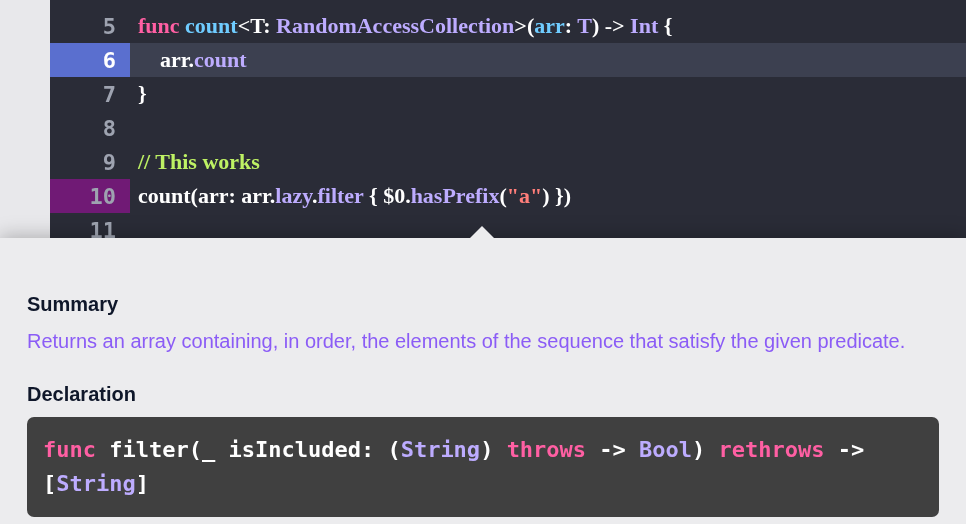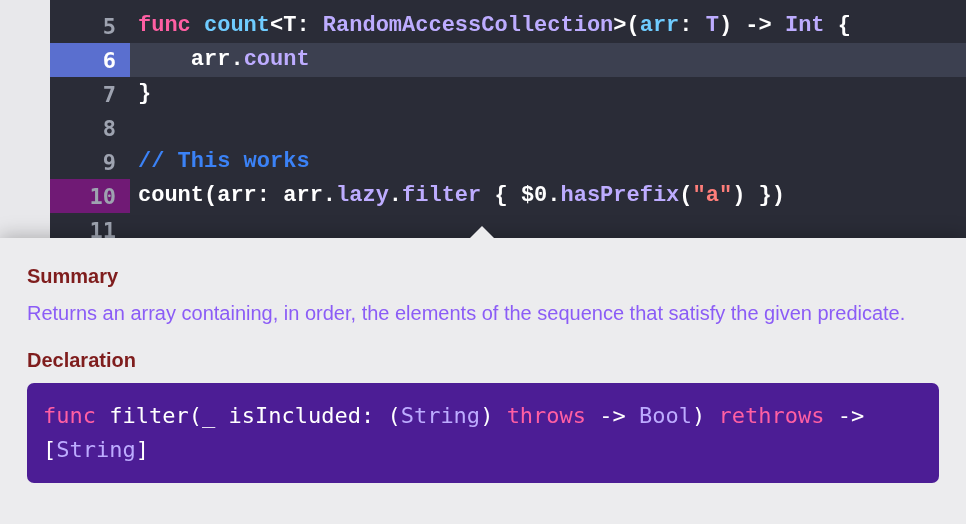--- a/index.html
+++ b/index.html
@@ -40,40 +40,40 @@
     .line-number.active {
       background: #5a6fcf;
       color: #fff;
     }
     .line-number.highlighted {
       background: #701a75;
     }
     .code-area {
       flex: 1;
       padding-top: 9px;
-      font-family: Liberation Mono, monospace;
+      font-family: Liberation Serif, serif;
       font-size: 22px;
       line-height: 34px;
       white-space: pre;
       font-weight: 600;
     }
     .code-line {
       height: 34px;
       padding-left: 8px;
       color: #ffffff;
     }
     .code-line.active {
       background: #3c4050;
     }
     .tok-keyword { color: #ff5fa3; }
     .tok-func-name { color: #6fccff; }
     .tok-type { color: #bdacff; }
     .tok-param { color: #6fccff; }
     .tok-white { color: #ffffff; }
-    .tok-comment { color: #3b82f6; }
+    .tok-comment { color: #bef264; }
     .tok-method { color: #bdacff; }
     .tok-string { color: #ff7e7a; }
 
     .popover {
       position: absolute;
       left: 0;
       right: 0;
       top: 238px;
       bottom: 0;
       background: #ececee;
@@ -87,39 +87,40 @@
       left: 468px;
       width: 0;
       height: 0;
       border-left: 14px solid transparent;
       border-right: 14px solid transparent;
       border-bottom: 14px solid #ececee;
     }
     .popover h3 {
       font-size: 20px;
       font-weight: 700;
-      color: #7f1d1d;
+      color: #0f172a;
       margin-bottom: 11px;
+      margin-top: 28px;
     }
     .popover p {
       font-size: 20px;
       color: #8b5cf6;
       line-height: 1.4;
       margin-bottom: 22px;
     }
     .decl-box {
-      background: #4c1d95;
+      background: #404040;
       border-radius: 7px;
       padding: 16px 16px;
       font-family: "SF Mono", Menlo, Monaco, monospace;
       font-size: 22px;
       line-height: 1.55;
       white-space: pre-wrap;
       color: #fff;
-      font-weight: 400;
+      font-weight: 700;
     }
   </style>
 </head>
 <body>
 
 <div class="editor-container">
   <div class="gutter" id="gutter">
       <div class="line-number">5</div>
       <div class="line-number active">6</div>
       <div class="line-number">7</div>

